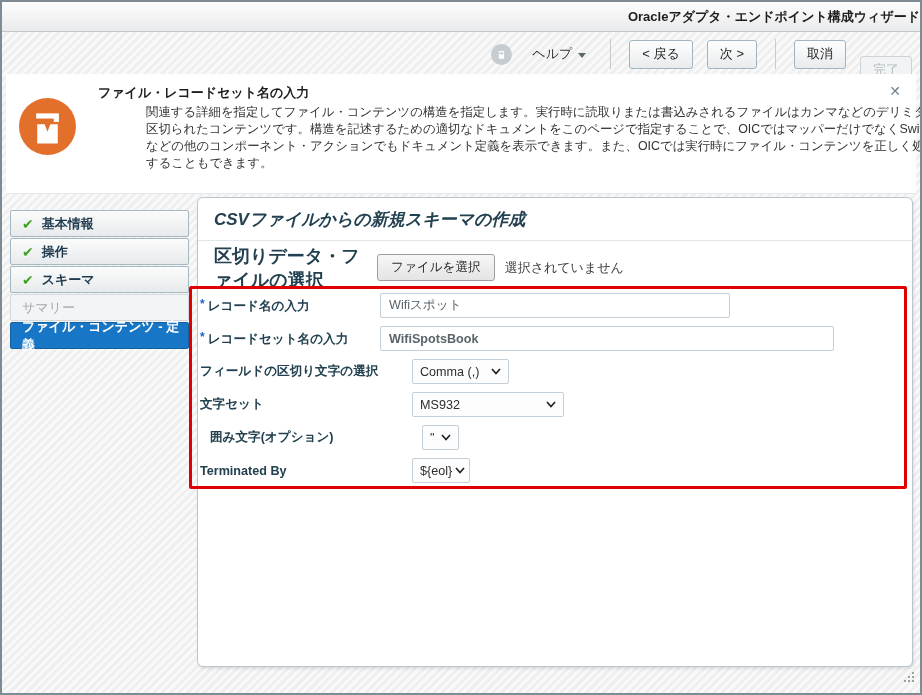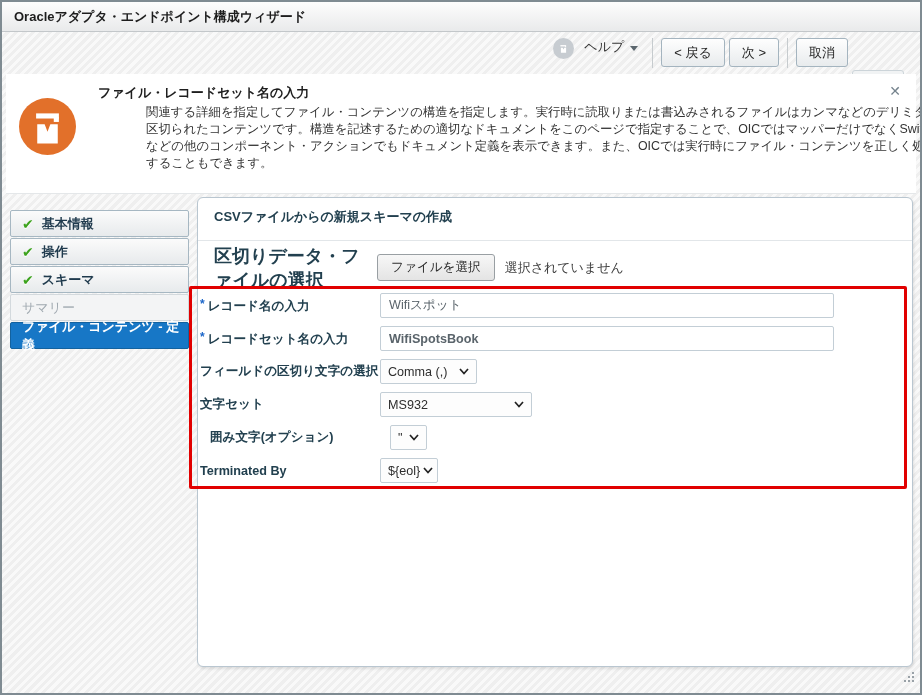--- a/index.html
+++ b/index.html
@@ -11,27 +11,27 @@
     border:2px solid #7f8b92;
     background:repeating-linear-gradient(135deg,#efefef 0px,#efefef 3px,#f9f9f9 3px,#f9f9f9 6px);
   }
 
   
   .titlebar {
     position:absolute; left:0; top:0; width:918px; height:30px;
     background:linear-gradient(#fdfdfd,#e9eaeb);
     border-bottom:1px solid #c3c7ca;
     font-size:13px; font-weight:bold; color:#1d1d1d;
-    line-height:29px; padding-left:12px;
+    line-height:29px; padding-left:12px;text-align:right;
   }
 
   
   .toolbar {
-    position:absolute; top:36px; right:16px; height:32px;
-    display:flex; align-items:flex-start; gap:4px;
+    position:absolute; top:36px; right:8px; height:32px;
+    display:flex; align-items:center; gap:14px;
   }
   .tb-circle {
     width:21px; height:21px; border-radius:50%; background:#c7ccd1;
     display:flex; align-items:center; justify-content:center;
   }
   .help { display:flex; align-items:center; gap:6px; font-size:13px; color:#333; cursor:default; padding:0 6px; }
   .caret-down {
     width:0; height:0; border-left:4px solid transparent; border-right:4px solid transparent;
     border-top:5px solid #5c676e; margin-top:2px;
   }
@@ -87,21 +87,21 @@
   .check { color:#3da31e; font-size:14px; font-weight:bold; text-shadow:0 1px 0 #fff; }
 
   
   .mainpanel {
     position:absolute; left:195px; top:195px; width:716px; height:470px;
     background:#ffffff; border:1px solid #b9c6d0; border-radius:6px;
     box-shadow:1px 2px 3px rgba(0,0,0,0.10);
   }
   .mp-heading {
     position:absolute; left:212px; top:206px;
-    font-size:13px; font-weight:bold; color:#22404f;
+    font-size:17px; font-weight:bold; color:#22404f;font-style:italic;
   }
   .mp-divider {
     position:absolute; left:196px; top:238px; width:714px; height:1px; background:#e2e6e9;
   }
   .filerow { position:absolute; left:212px; top:252px; height:27px; display:flex; align-items:center; }
   .filerow .flabel { font-size:18px; font-weight:bold; color:#22404f; width:163px; }
   .filebtn {
     height:27px; padding:0 13px; font-size:12.6px; color:#2b2b2b;
     background:linear-gradient(#f7f7f7,#e4e4e4);
     border:1px solid #999fa3; border-radius:3px; font-family:inherit;
@@ -112,21 +112,21 @@
   .frow { position:absolute; left:198px; height:25px; display:flex; align-items:center; }
   .frow .label-box { width:180px; font-size:12.6px; font-weight:bold; color:#22404f; }
   .req { color:#1b66c9; margin-right:3px; font-size:12px; vertical-align:2px; }
   .tinput {
     height:25px; border:1px solid #c3ced6; border-radius:2px; background:#fff;
     font-size:12.6px; color:#5a646b; padding:0 8px; font-family:inherit;
   }
   .selbox {
     height:25px; border:1px solid #c3ced6; border-radius:2px; background:#fdfdfd;
     display:inline-flex; align-items:center; justify-content:space-between;
-    font-size:12.6px; color:#2e2e2e; padding:0 7px; cursor:default;
+    font-size:12.6px; color:#2e2e2e; padding:0 7px; cursor:default;margin-left:32px;
   }
   .chev { margin-left:8px; display:flex; }
 
   
   .redbox {
     position:absolute; left:187px; top:284px; width:718px; height:203px;
     border:3px solid #e10000; border-radius:2px; pointer-events:none; z-index:5;
   }
 
   
@@ -200,21 +200,21 @@
   <div class="mp-divider"></div>
 
   <div class="filerow">
     <span class="flabel">区切りデータ・ファイルの選択</span>
     <button class="filebtn">ファイルを選択</button>
     <span class="filestatus">選択されていません</span>
   </div>
 
   <div class="frow" style="top:291px;">
     <span class="label-box"><span class="req">*</span><span>レコード名の入力</span></span>
-    <input class="tinput" style="width: 454px;" value="Wifiスポット">
+    <input class="tinput" style="width: 350px;" value="Wifiスポット">
   </div>
 
   <div class="frow" style="top:324px;">
     <span class="label-box"><span class="req">*</span><span>レコードセット名の入力</span></span>
     <input class="tinput" style="width: 454px; font-weight: bold;" value="WifiSpotsBook">
   </div>
 
   <div class="frow" style="top:357px;">
     <span class="label-box">フィールドの区切り文字の選択</span>
     <span class="selbox" style="width:97px;">

